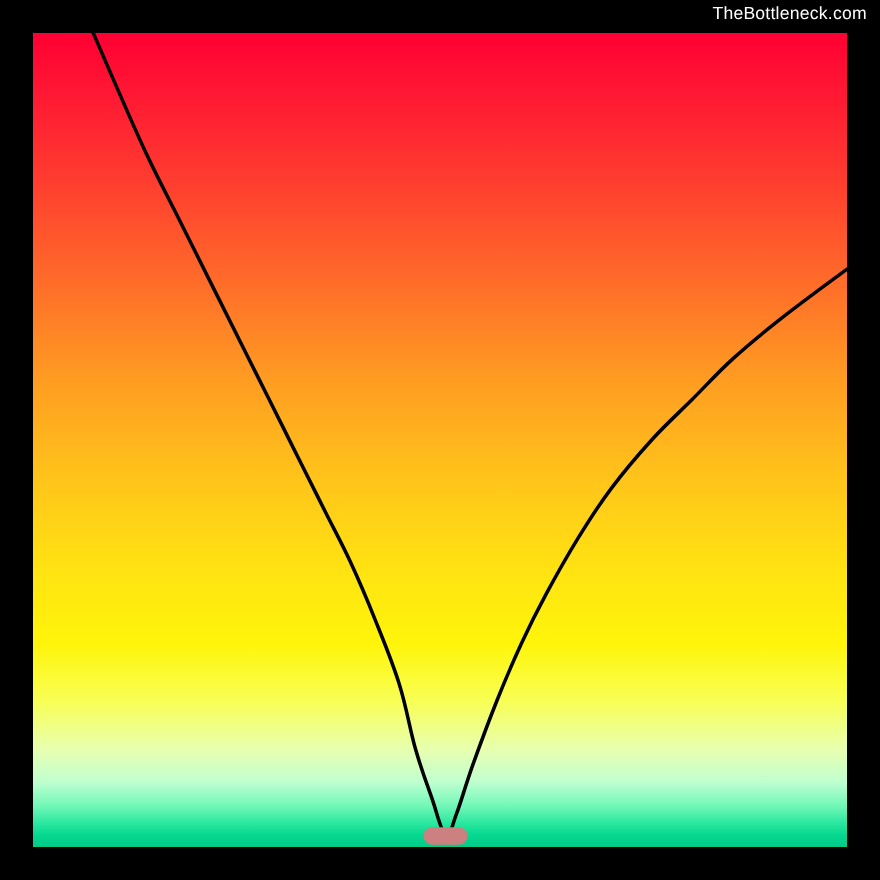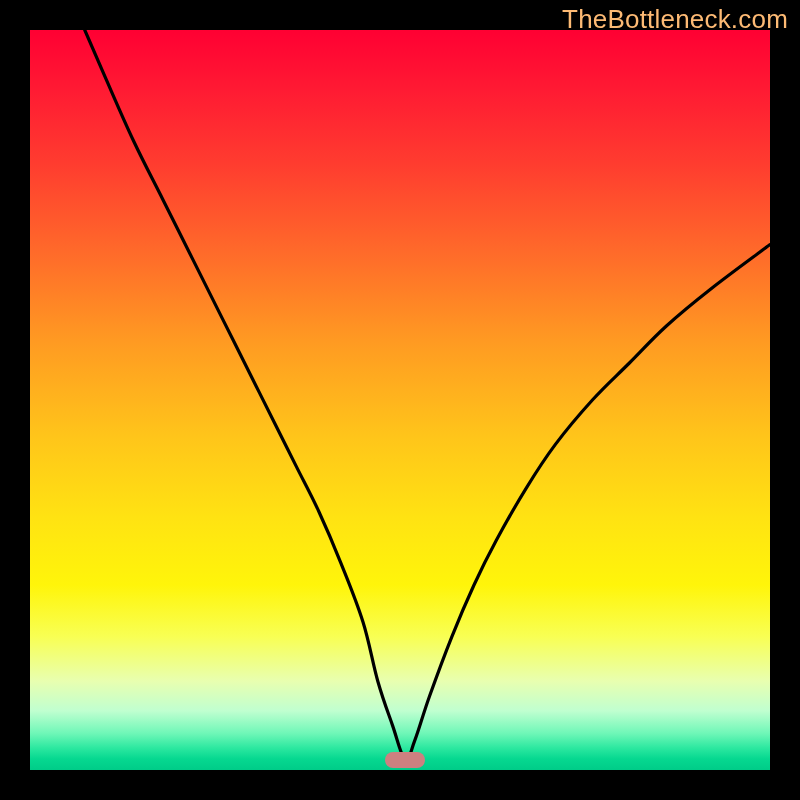--- a/index.html
+++ b/index.html
@@ -39,22 +39,22 @@
       #2de8a0 97%,
       #06d890 98.5%,
       #00cc88 100%
     );
     overflow: hidden;
   }
   .watermark {
     position: absolute;
     top: 4px;
     right: 12px;
-    color: #fdba74;
-    font-size: 26px;
+    color: #ffffff;
+    font-size: 16px;
     font-weight: 500;
     letter-spacing: 0.2px;
     user-select: none;
   }
   svg.curve {
     position: absolute;
     left: 0;
     top: 0;
     width: 740px;
     height: 740px;

